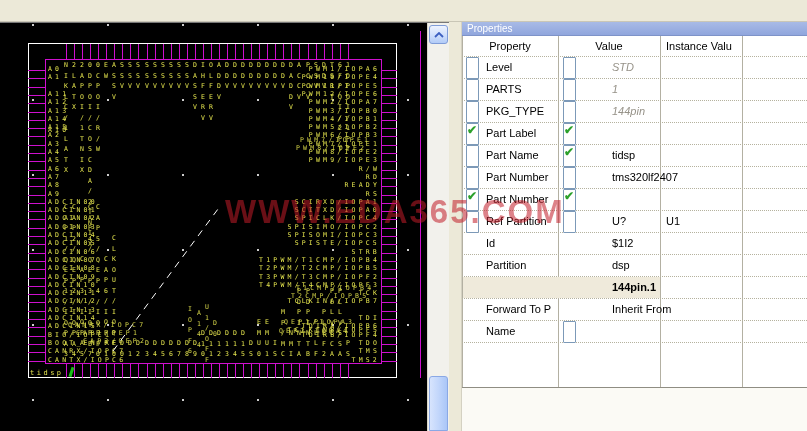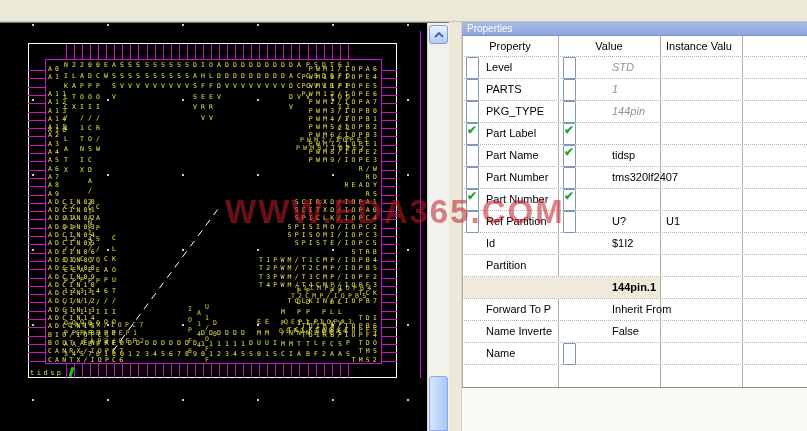--- a/index.html
+++ b/index.html
@@ -546,40 +546,34 @@
 
     <span class="ptext">Id</span>
 
     <span class="vtext">$1I2</span>
     <span class="itext"></span>
   </div>
           <div class="prow">
 
     <span class="ptext">Partition</span>
 
+    <span class="vtext">dsp</span>
     <span class="itext"></span>
   </div>
           <div class="prow hl">
 
 
     <span class="vtext">144pin.1</span>
     <span class="itext"></span>
   </div>
           <div class="prow">
 
     <span class="ptext">Forward To P</span>
 
     <span class="vtext">Inherit From</span>
-    <span class="itext"></span>
-  </div>
-          <div class="prow">
-
-    <span class="ptext">Name Inverte</span>
-
-    <span class="vtext">False</span>
     <span class="itext"></span>
   </div>
           <div class="prow">
 
     <span class="ptext">Name</span>
     <span class="cb vcb"></span>
     <span class="vtext"></span>
     <span class="itext"></span>
   </div>
         </div>

